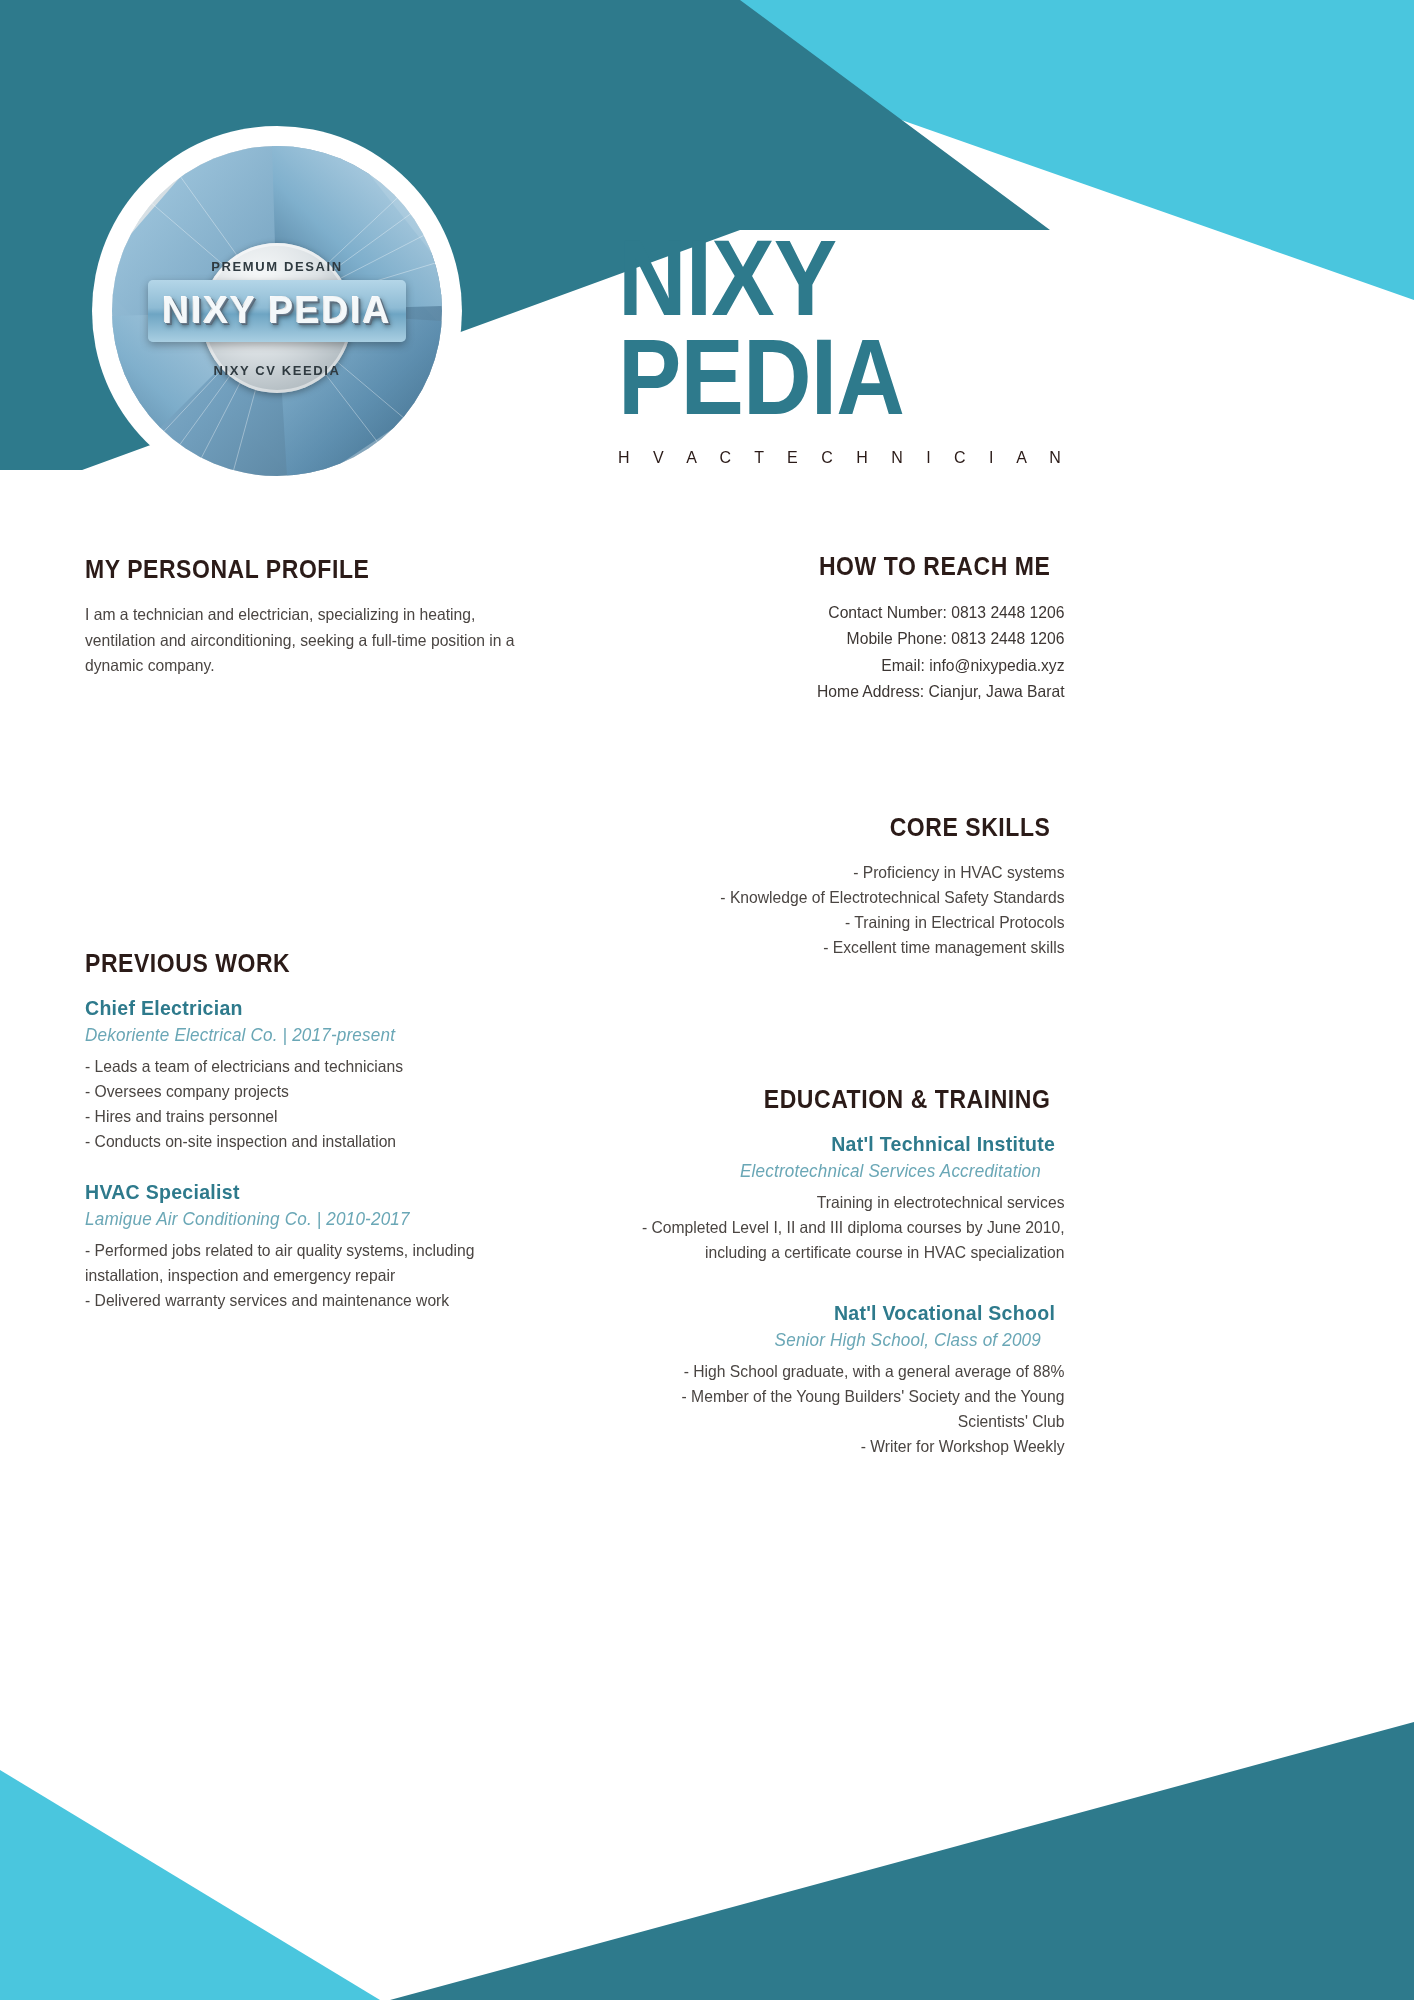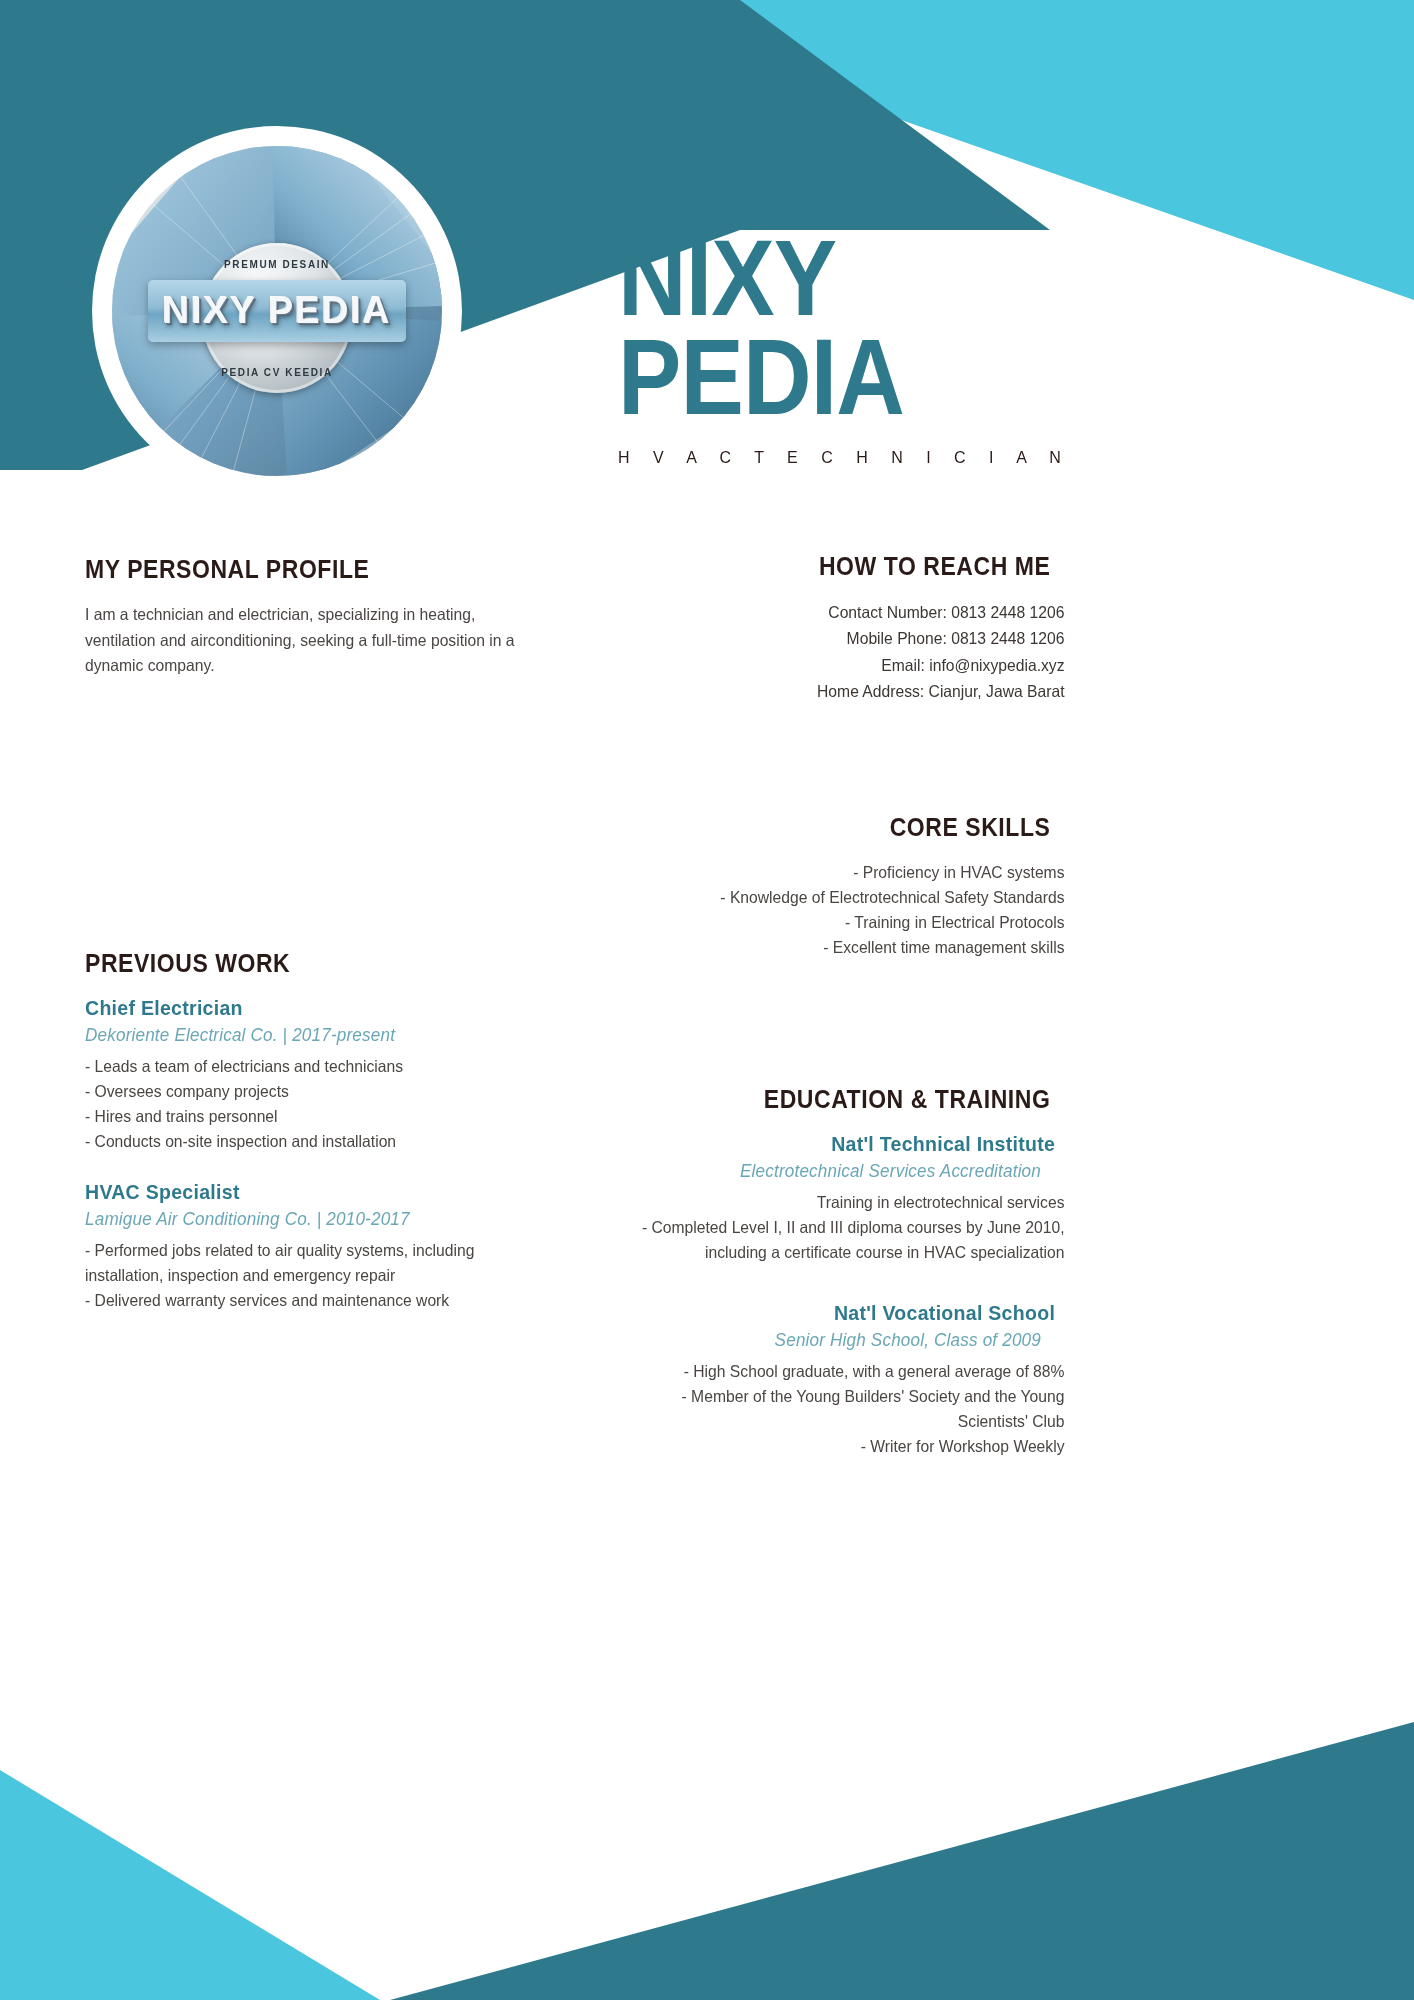--- a/index.html
+++ b/index.html
@@ -34,21 +34,21 @@
   .badge{
     position:absolute;left:50%;top:52%;transform:translate(-50%,-50%);
     width:150px;height:150px;border-radius:50%;
     background:
       radial-gradient(circle at 38% 30%, #fbfcfc 0%, #dfe4e7 42%, #b9c2c7 72%, #9aa5ab 100%);
     box-shadow:0 2px 7px rgba(0,0,0,.35), inset 0 0 0 3px rgba(255,255,255,.45);
   }
   .badge-top,.badge-bot{
     position:absolute;left:0;right:0;text-align:center;
     font-family:"Liberation Sans", sans-serif;
-    font-size:10px;letter-spacing:1.6px;color:#2f3a40;font-weight:700;
+    font-size:13px;letter-spacing:1.6px;color:#2f3a40;font-weight:700;
   }
   .badge-top{top:16px;}
   .badge-bot{bottom:15px;}
   .logo-plate{
     position:absolute;left:50%;top:50%;transform:translate(-50%,-50%);
     width:258px;height:62px;
     background:linear-gradient(180deg,#b4d6e8 0%,#8ebbd4 45%,#6ea5c3 55%,#a9cfe2 100%);
     border-radius:5px;
     box-shadow:0 3px 9px rgba(0,0,0,.3);
   }
@@ -219,21 +219,21 @@
           <line x1="165" y1="165" x2="80" y2="330"></line>
             <line x1="165" y1="165" x2="120" y2="330"></line>
           <line x1="165" y1="165" x2="8" y2="30"></line>
             <line x1="165" y1="165" x2="50" y2="5"></line>
           <line x1="165" y1="165" x2="325" y2="300"></line>
             <line x1="165" y1="165" x2="290" y2="328"></line>
         </g>
       </svg>
       <div class="badge">
         <div class="badge-top">PREMUM DESAIN</div>
-        <div class="badge-bot">PEDIA CV KEEDIA</div>
+        <div class="badge-bot">NIXY CV KEEDIA</div>
       </div>
       <div class="logo-plate"></div>
       <div class="logo-text">NIXY PEDIA</div>
     </div>
   </div>
 
   <div class="name-block">
     <div class="name-line">NIXY</div>
     <div class="name-line">PEDIA</div>
     <div class="role-line">H V A C   T E C H N I C I A N</div>

